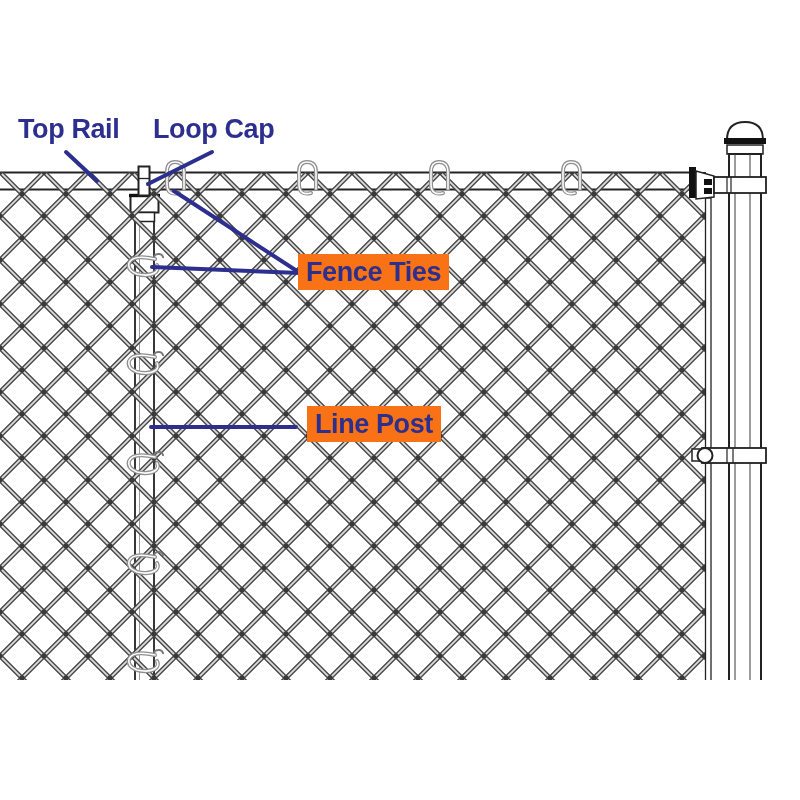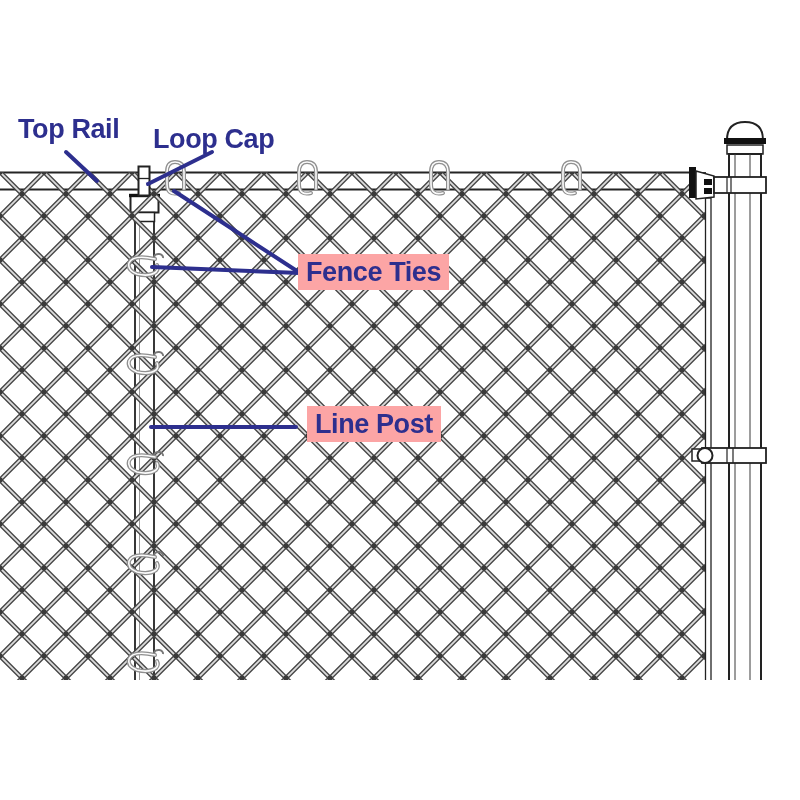--- a/index.html
+++ b/index.html
@@ -15,21 +15,21 @@
     position:absolute;
     font-family:"Liberation Sans", sans-serif;
     font-weight:bold;
     font-size:27px;
     line-height:32px;
     color:#2d2f8e;
     letter-spacing:-0.4px;
     white-space:nowrap;
   }
   .label.boxed{
-    background:#fca5a5;
+    background:#f97316;
     padding:2px 8px;
   }
 </style>
 </head>
 <body>
 
 <div class="stage">
 
   <svg width="800" height="800" viewBox="0 0 800 800">
     <defs>
@@ -141,17 +141,17 @@
     <g stroke="#2d2f8e" stroke-width="4" stroke-linecap="round">
       <line x1="66" y1="152" x2="97" y2="181"></line>
       <line x1="212" y1="152" x2="148" y2="184"></line>
       <line x1="174" y1="191" x2="300" y2="273"></line>
       <line x1="152" y1="267" x2="300" y2="273"></line>
       <line x1="151" y1="427" x2="296" y2="427"></line>
     </g>
   </svg>
 
   <div class="label" style="left:18px;  top:113px;">Top Rail</div>
-  <div class="label" style="left:153px; top:123px;text-align:right;">Loop Cap</div>
+  <div class="label" style="left:153px; top:113px;text-align:right;">Loop Cap</div>
   <div class="label boxed" style="left:298px; top:254px;">Fence Ties</div>
   <div class="label boxed" style="left:307px; top:406px;">Line Post</div>
 
 </div>
 
 </body></html>

